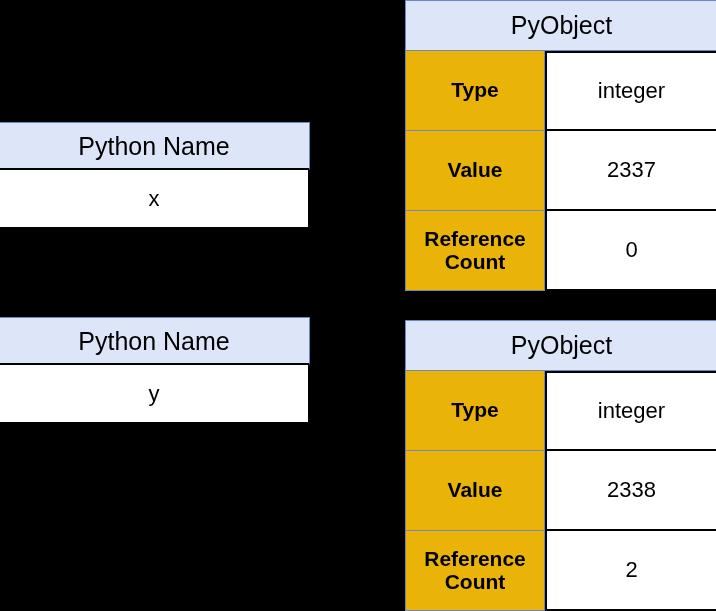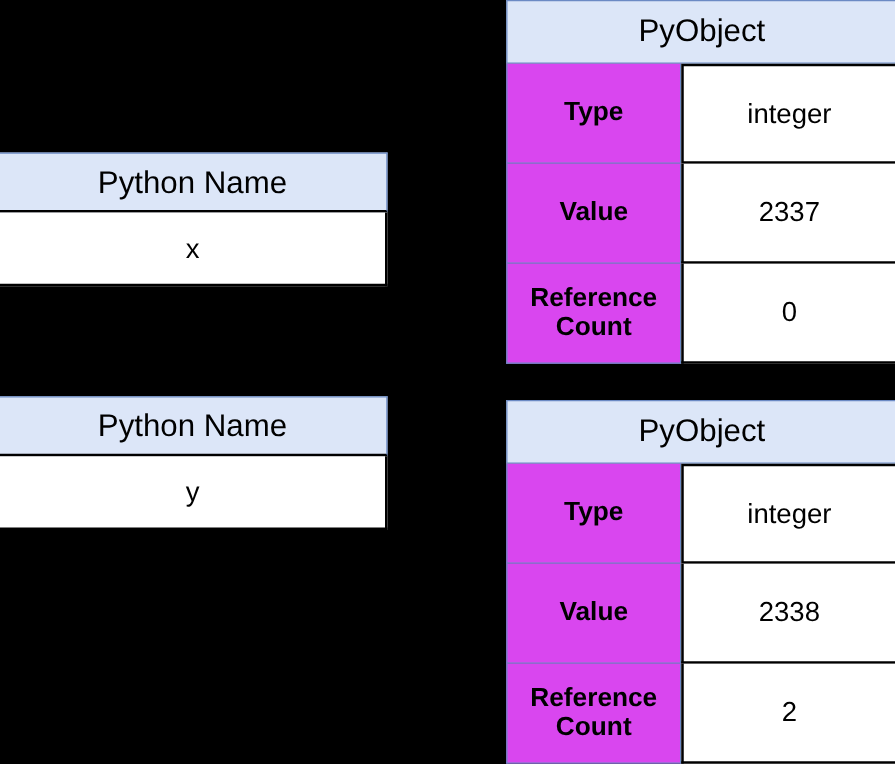--- a/index.html
+++ b/index.html
@@ -68,21 +68,21 @@
   }
   .pyobject .po-row {
     display: flex;
     box-sizing: border-box;
     width: 100%;
   }
   .pyobject .po-key {
     box-sizing: border-box;
     width: 140px;
     flex: 0 0 140px;
-    background: #d946ef;
+    background: #eab308;
     border: 1px solid #6b8ac4;
     border-top: none;
     display: flex;
     align-items: center;
     justify-content: center;
     text-align: center;
     font-size: 21px;
     font-weight: bold;
     color: #000000;
     line-height: 1.08;

